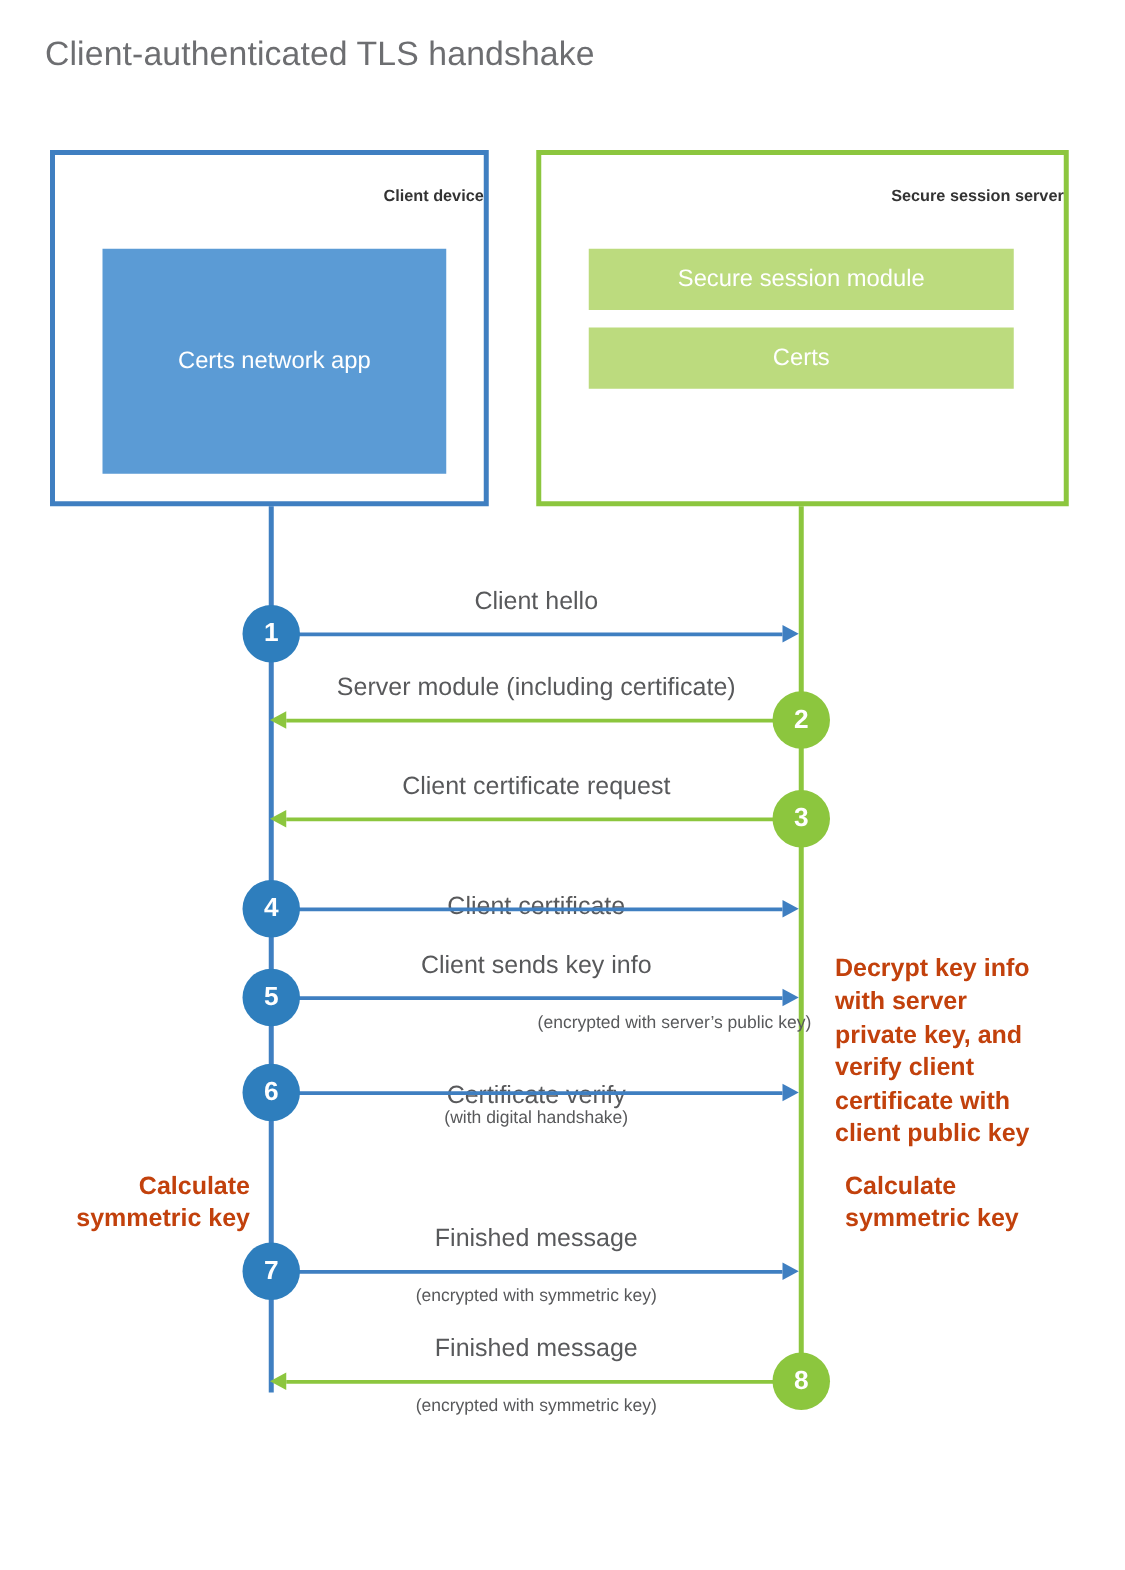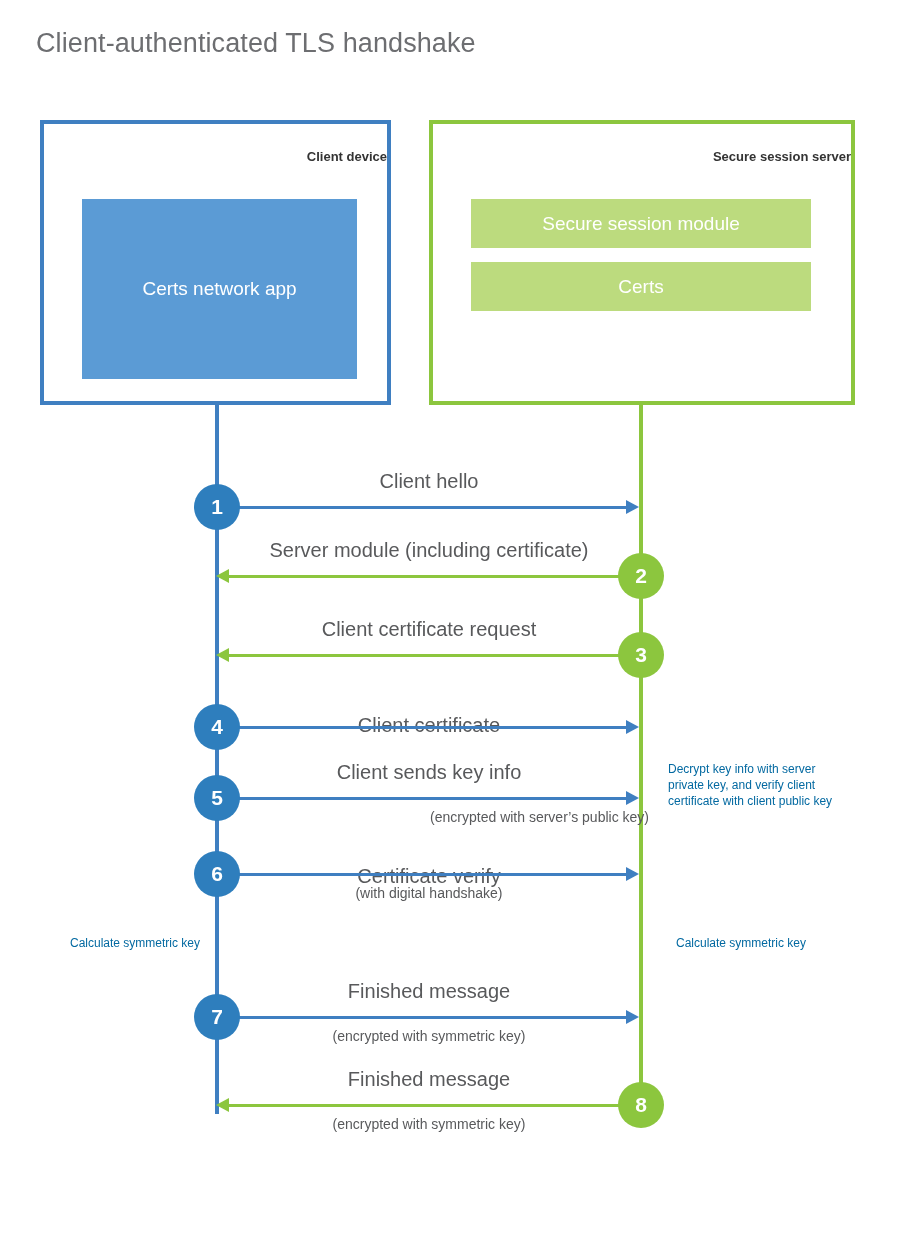--- a/index.html
+++ b/index.html
@@ -172,23 +172,24 @@
     color: #ffffff;
     font-size: 21px;
     font-weight: bold;
   }
   .step-circle.blue { background: #2e7ebd; }
   .step-circle.green { background: #8cc63e; }
 
   
   .side-note {
     position: absolute;
-    font-size: 12px;
+    font-size: 20px;
     line-height: 1.32;
-    color: #0369a1;
+    color: #c2410c;
+    font-weight: bold;
   }
   #server-note {
     left: 668px;
     top: 762px;
     width: 175px;
     text-align: left;
   }
   #client-calc-note {
     left: 60px;
     top: 936px;

